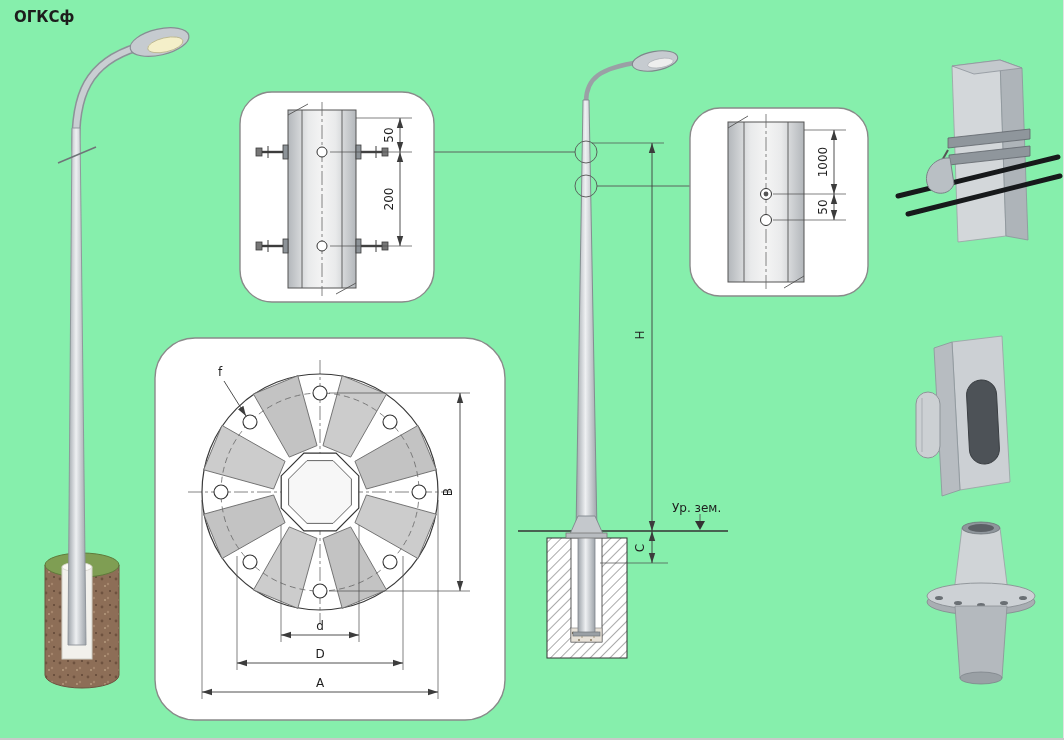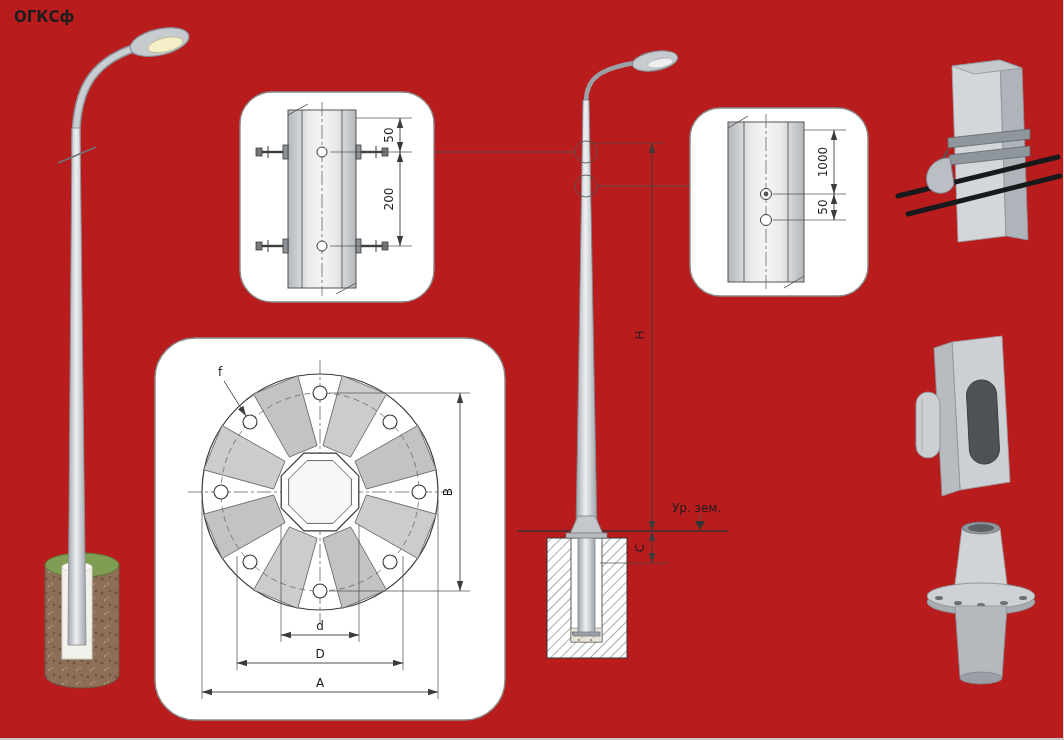--- a/index.html
+++ b/index.html
@@ -1,16 +1,16 @@
 <!DOCTYPE html>
 <html><head>
 <meta charset="utf-8">
 <style>
   html,body{margin:0;padding:0;background:#ffffff;}
-  .canvas{position:relative;width:1064px;height:740px;background:#b91c1c;overflow:hidden;
+  .canvas{position:relative;width:1064px;height:740px;background:#86efac;overflow:hidden;
           font-family:"DejaVu Sans", sans-serif; box-shadow:inset 0 -2px 0 #c9c9c9, inset -1px 0 0 #e2e2e2;}
   svg{display:block;}
   text{font-family:"DejaVu Sans", sans-serif; fill:#1d1d1d;}
   .title-text{font-size:15px;font-weight:bold;}
   .dim-text{font-size:12px;}
   .dim{stroke:#3c3c3c;stroke-width:0.9;fill:none;}
   .ext{stroke:#4a4a4a;stroke-width:0.7;fill:none;}
   .thin{stroke:#555;stroke-width:0.9;fill:none;}
   .cl{stroke:#666;stroke-width:0.8;fill:none;stroke-dasharray:14 3 3 3;}
   .boxframe{fill:#ffffff;stroke:#8a8a8a;stroke-width:1.4;}

